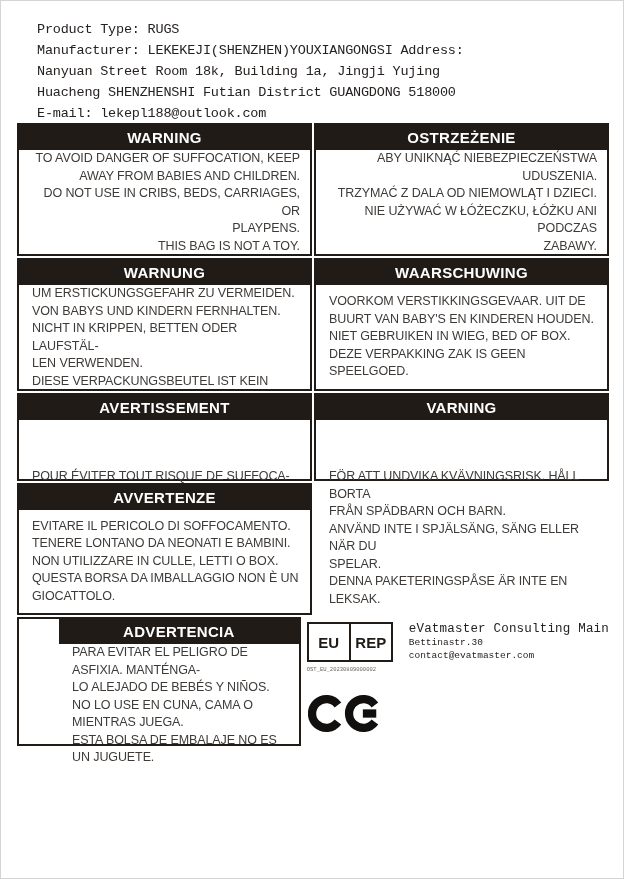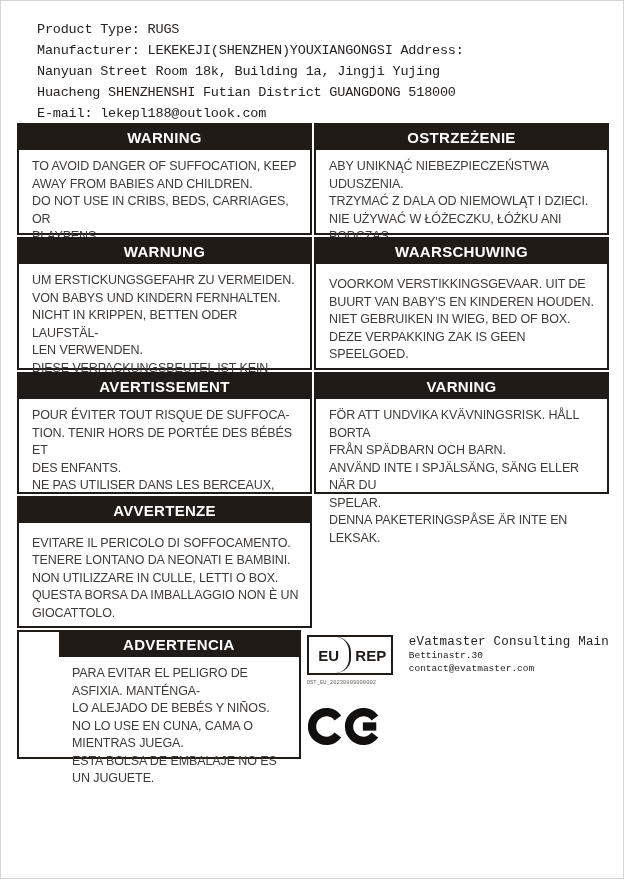--- a/index.html
+++ b/index.html
@@ -36,21 +36,21 @@
     column-gap:2px;
     margin-bottom:2px;
   }
   .warn-cell{
     box-sizing:border-box;
     border:2px solid #201b17;
     background:#ffffff;
     display:flex;
     flex-direction:column;
   }
-  .h-r1{height:112px;} .h-r2{height:133px;} .h-r3{height:122px;}
+  .h-r1{height:133px;text-align:right;} .h-r2{height:133px;} .h-r3{height:88px;gap:48px;}
   .h-r4{height:132px;} .h-r5{height:129px;padding-left:40px;}
   .cell-header{
     height:25px;
     flex:0 0 25px;
     background:#201b17;
     color:#ffffff;
     font-weight:bold;
     font-size:15px;
     letter-spacing:0.3px;
     display:flex;
@@ -62,42 +62,41 @@
     display:flex;
     align-items:center;
   }
   .cell-body .body-text{
     padding:0 10px 0 13px;
     font-size:12.5px;
     line-height:17.5px;
     color:#3e3a37;
     white-space:pre-line;
     letter-spacing:-0.1px;
-    margin-top:8px;
   }
   
   .rep-cell{
     box-sizing:border-box;
     padding:5px 0 0 4px;
     display:grid;
     grid-template-columns:88px 1fr;
     column-gap:14px;
     align-content:start;
   }
   .rep-left{display:flex;flex-direction:column;}
   .eu-rep-badge{
     display:flex;
     width:86px;height:40px;
     box-sizing:border-box;
     border:2px solid #201b17;
   }
   .eu-rep-badge .badge-seg{
     flex:1;
     display:flex;align-items:center;justify-content:center;
-    font-weight:bold;font-size:15px;color:#201b17;border-radius:15px;
+    font-weight:bold;font-size:15px;color:#201b17;
   }
   .eu-rep-badge .badge-seg:first-child{border-right:2px solid #201b17;}
   .rep-code{
     margin-top:4px;
     font-family:"Liberation Mono","DejaVu Sans Mono",monospace;
     font-size:5.5px;
     letter-spacing:0;
     color:#6b6661;
     white-space:nowrap;
   }

